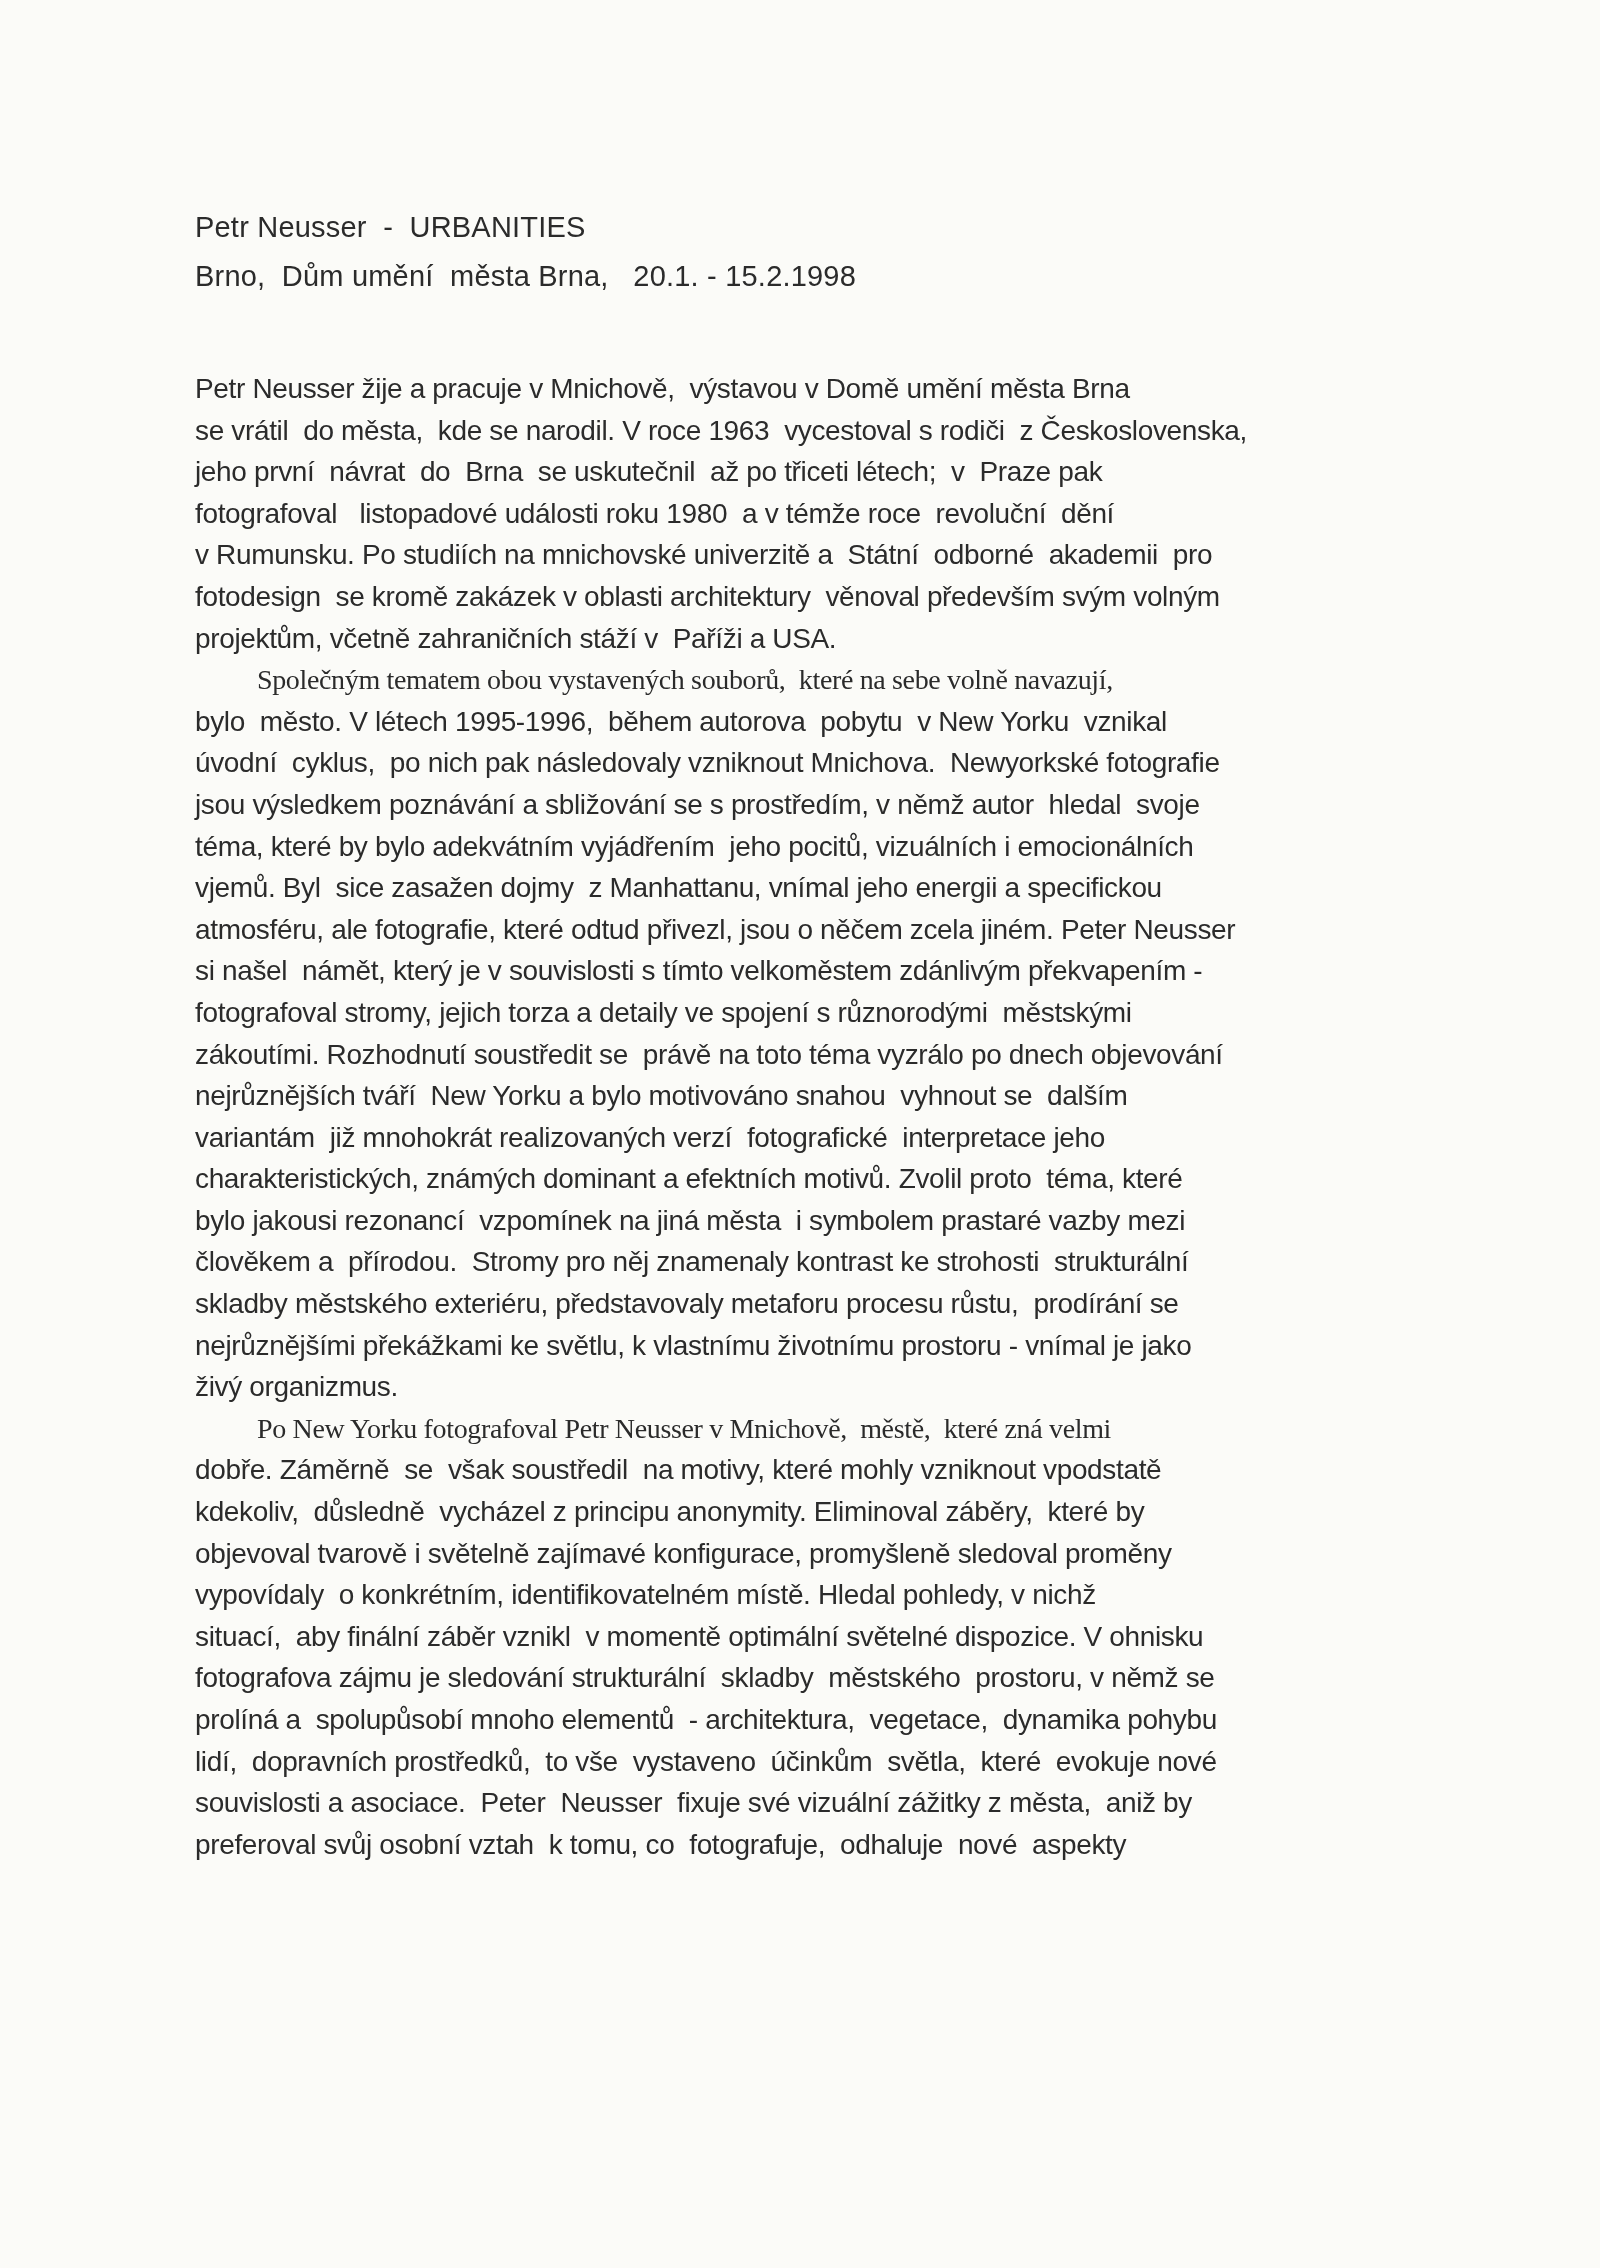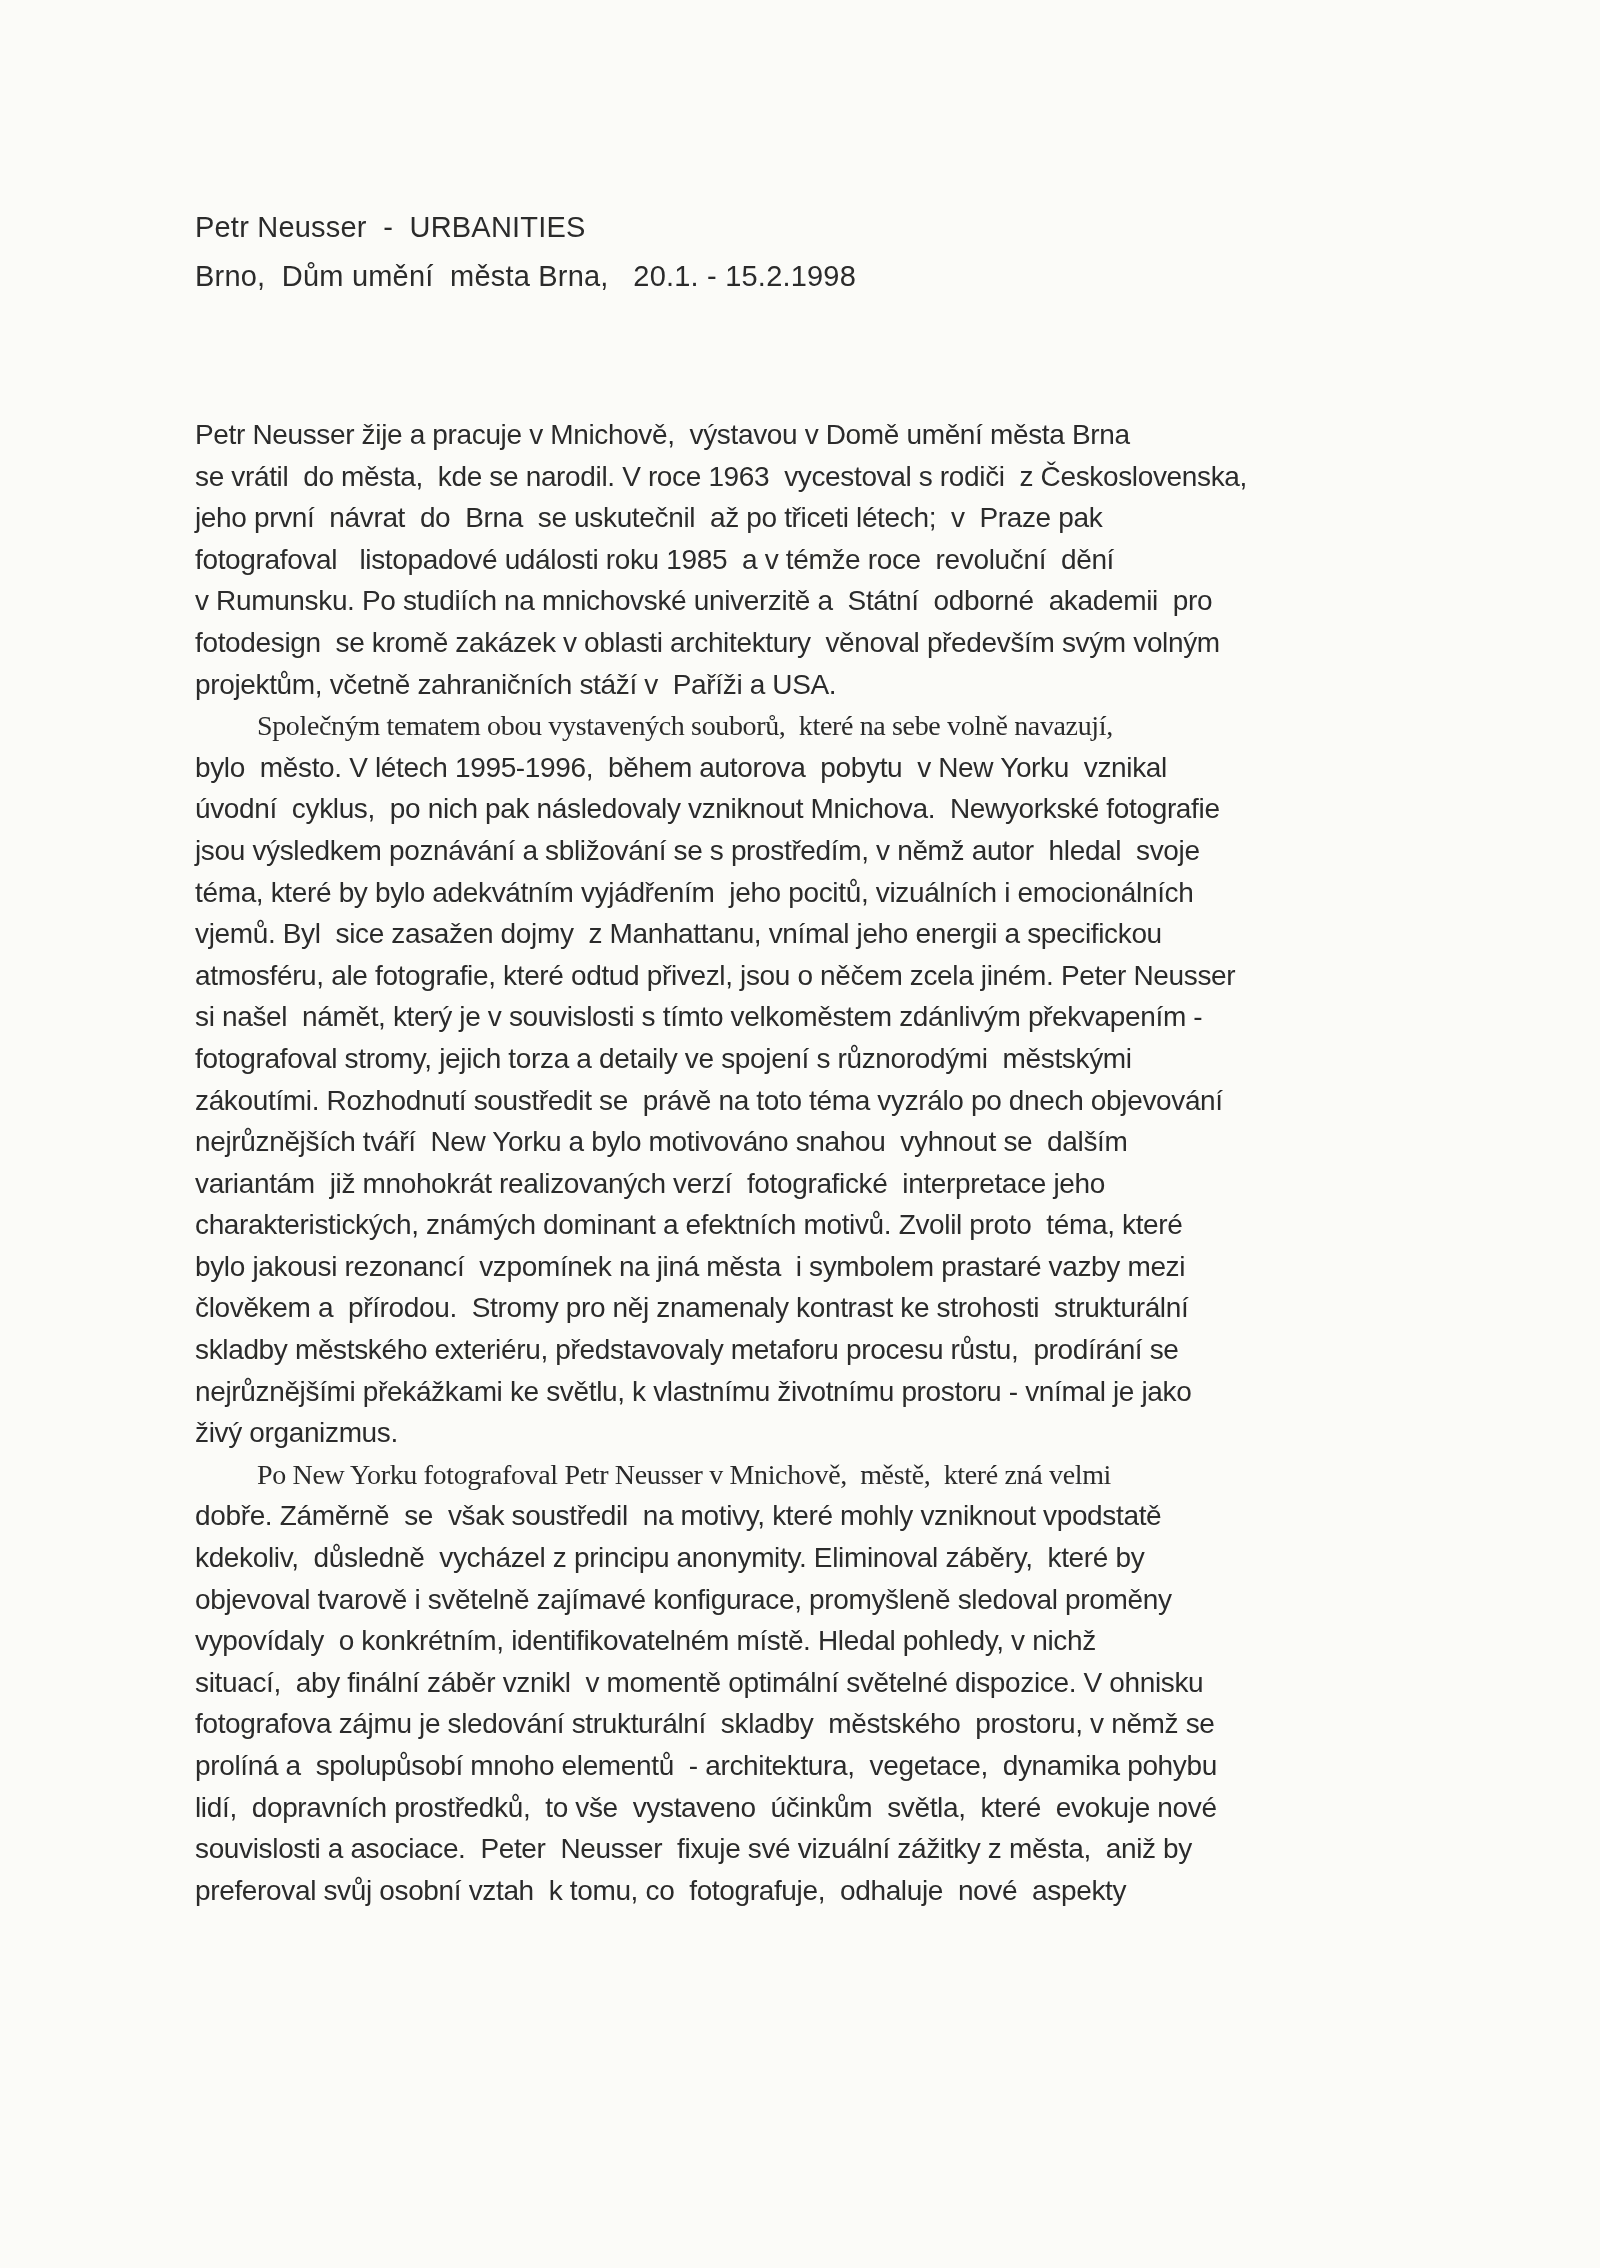--- a/index.html
+++ b/index.html
@@ -11,21 +11,21 @@
     color: #2b2b2b;
   }
   .page { position: absolute; left: 0; top: 0; width: 1600px; height: 1721px; }
   .header { position: absolute; left: 195px; top: 212px; }
   .title, .subtitle {
     font-size: 29px; line-height: 30px; white-space: pre; letter-spacing: 0.2px;
   }
   .title { position: absolute; left: 0; top: 0; }
   .subtitle { position: absolute; left: 0; top: 49px; }
   .body {
-    position: absolute; left: 195px; top: 368px; width: 1260px; margin-top: 46px;
+    position: absolute; left: 195px; top: 368px; width: 1260px;
   }
   .line {
     display: block; height: 41.6px; line-height: 41.6px;
     font-size: 28px; white-space: pre; letter-spacing: -0.35px;
   }
   .line.indent { padding-left: 62px; font-family: Liberation Serif, serif; }
 </style>
 </head>
 <body>
 
@@ -34,21 +34,21 @@
     <div class="title">Petr Neusser  -  URBANITIES</div>
     <div class="subtitle">Brno,  Dům umění  města Brna,   20.1. - 15.2.1998</div>
   </div>
 
   <div class="body">
 
     <div>
       <span class="line">Petr Neusser žije a pracuje v Mnichově,  výstavou v Domě umění města Brna</span>
       <span class="line">se vrátil  do města,  kde se narodil. V roce 1963  vycestoval s rodiči  z Československa,</span>
       <span class="line">jeho první  návrat  do  Brna  se uskutečnil  až po třiceti létech;  v  Praze pak</span>
-      <span class="line">fotografoval   listopadové události roku 1985  a v témže roce  revoluční  dění</span>
+      <span class="line">fotografoval   listopadové události roku 1980  a v témže roce  revoluční  dění</span>
       <span class="line">v Rumunsku. Po studiích na mnichovské univerzitě a  Státní  odborné  akademii  pro</span>
       <span class="line">fotodesign  se kromě zakázek v oblasti architektury  věnoval především svým volným</span>
       <span class="line">projektům, včetně zahraničních stáží v  Paříži a USA.</span>
     </div>
 
     <div>
       <span class="line indent">Společným tematem obou vystavených souborů,  které na sebe volně navazují,</span>
       <span class="line">bylo  město. V létech 1995-1996,  během autorova  pobytu  v New Yorku  vznikal</span>
       <span class="line">úvodní  cyklus,  po nich pak následovaly vzniknout Mnichova.  Newyorkské fotografie</span>
       <span class="line">jsou výsledkem poznávání a sbližování se s prostředím, v němž autor  hledal  svoje</span>

